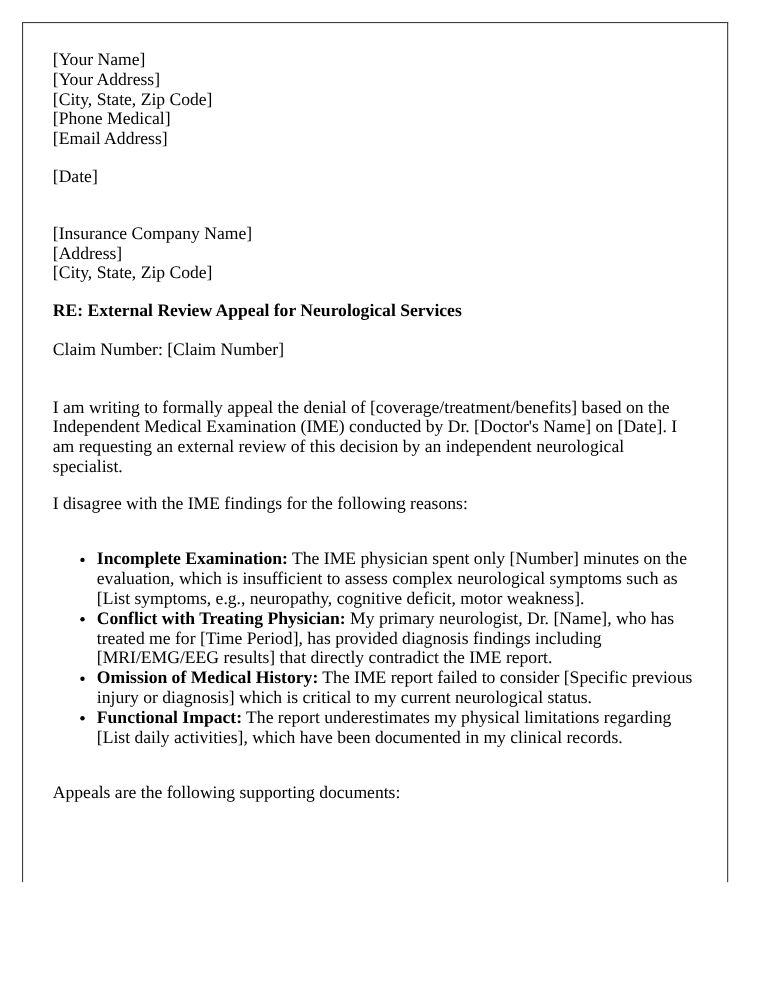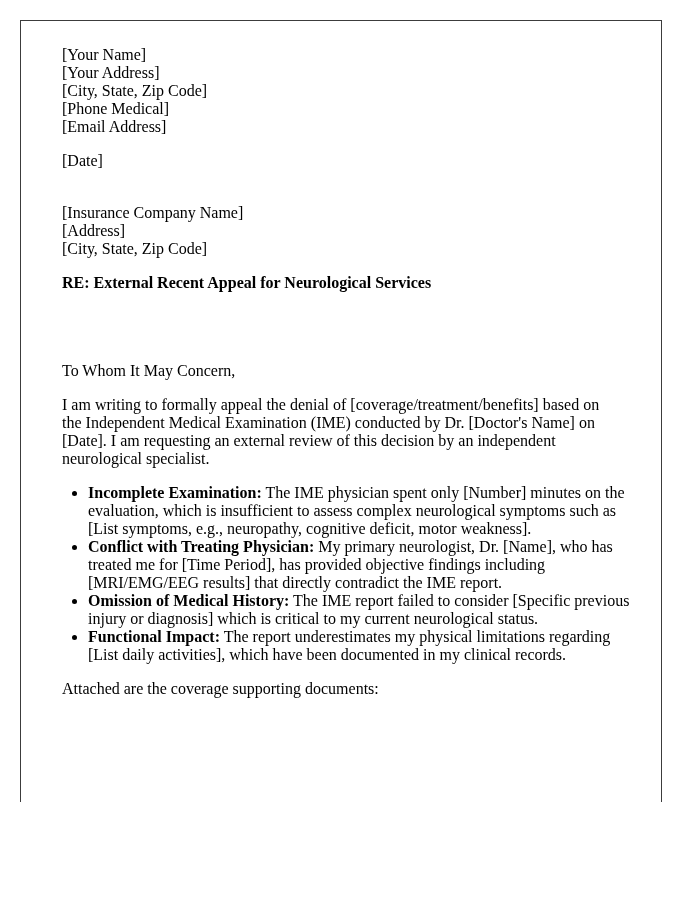--- a/index.html
+++ b/index.html
@@ -23,26 +23,26 @@
     width: 642px;
     height: 782px;
     box-sizing: border-box;
     border: 1px solid #3c3c3c;
     border-bottom: none;       
     background: #ffffff;
     padding: 9px 27px 0 27px;
     overflow: hidden;
   }
   .letter-page p {
-    margin: 16px 14px;
+    margin: 16px 0;
     font-size: 16px;
     line-height: 18px;
   }
   .letter-page ul {
-    margin: 16px 0;
+    margin: 32px 0;
     padding-left: 40px;
     list-style-type: disc;
   }
   .letter-page li {
     font-size: 16px;
     line-height: 18px;
     margin: 0;
   }
   .letter-page strong, .letter-page b {
     font-weight: bold;
@@ -67,35 +67,35 @@
     </p>
 
     <p>
       <br>
       <span>[Insurance Company Name]</span><br>
       <span>[Address]</span><br>
       <span>[City, State, Zip Code]</span>
     </p>
 
     <p>
-      <strong>RE: External Recent Appeal for Neurological Services</strong><br>
+      <strong>RE: External Review Appeal for Neurological Services</strong><br>
       <br>
-      <br>
+      <span>Claim Number: [Claim Number]</span><br>
       <br>
     </p>
 
-    <p>To Whom It May Concern,</p>
 
     <p>I am writing to formally appeal the denial of [coverage/treatment/benefits] based on the Independent Medical Examination (IME) conducted by Dr. [Doctor's Name] on [Date]. I am requesting an external review of this decision by an independent neurological specialist.</p>
 
+    <p>I disagree with the IME findings for the following reasons:</p>
 
     <ul>
       <li><strong>Incomplete Examination:</strong><span> The IME physician spent only [Number] minutes on the evaluation, which is insufficient to assess complex neurological symptoms such as [List symptoms, e.g., neuropathy, cognitive deficit, motor weakness].</span></li>
-      <li><strong>Conflict with Treating Physician:</strong><span> My primary neurologist, Dr. [Name], who has treated me for [Time Period], has provided objective findings including [MRI/EMG/EEG results] that directly contradict the IME report.</span></li>
+      <li><strong>Conflict with Treating Physician:</strong><span> My primary neurologist, Dr. [Name], who has treated me for [Time Period], has provided diagnosis findings including [MRI/EMG/EEG results] that directly contradict the IME report.</span></li>
       <li><strong>Omission of Medical History:</strong><span> The IME report failed to consider [Specific previous injury or diagnosis] which is critical to my current neurological status.</span></li>
       <li><strong>Functional Impact:</strong><span> The report underestimates my physical limitations regarding [List daily activities], which have been documented in my clinical records.</span></li>
     </ul>
 
-    <p>Attached are the coverage supporting documents:</p>
+    <p>Appeals are the following supporting documents:</p>
 
 
   </div>
 </div>
 
 </body></html>

